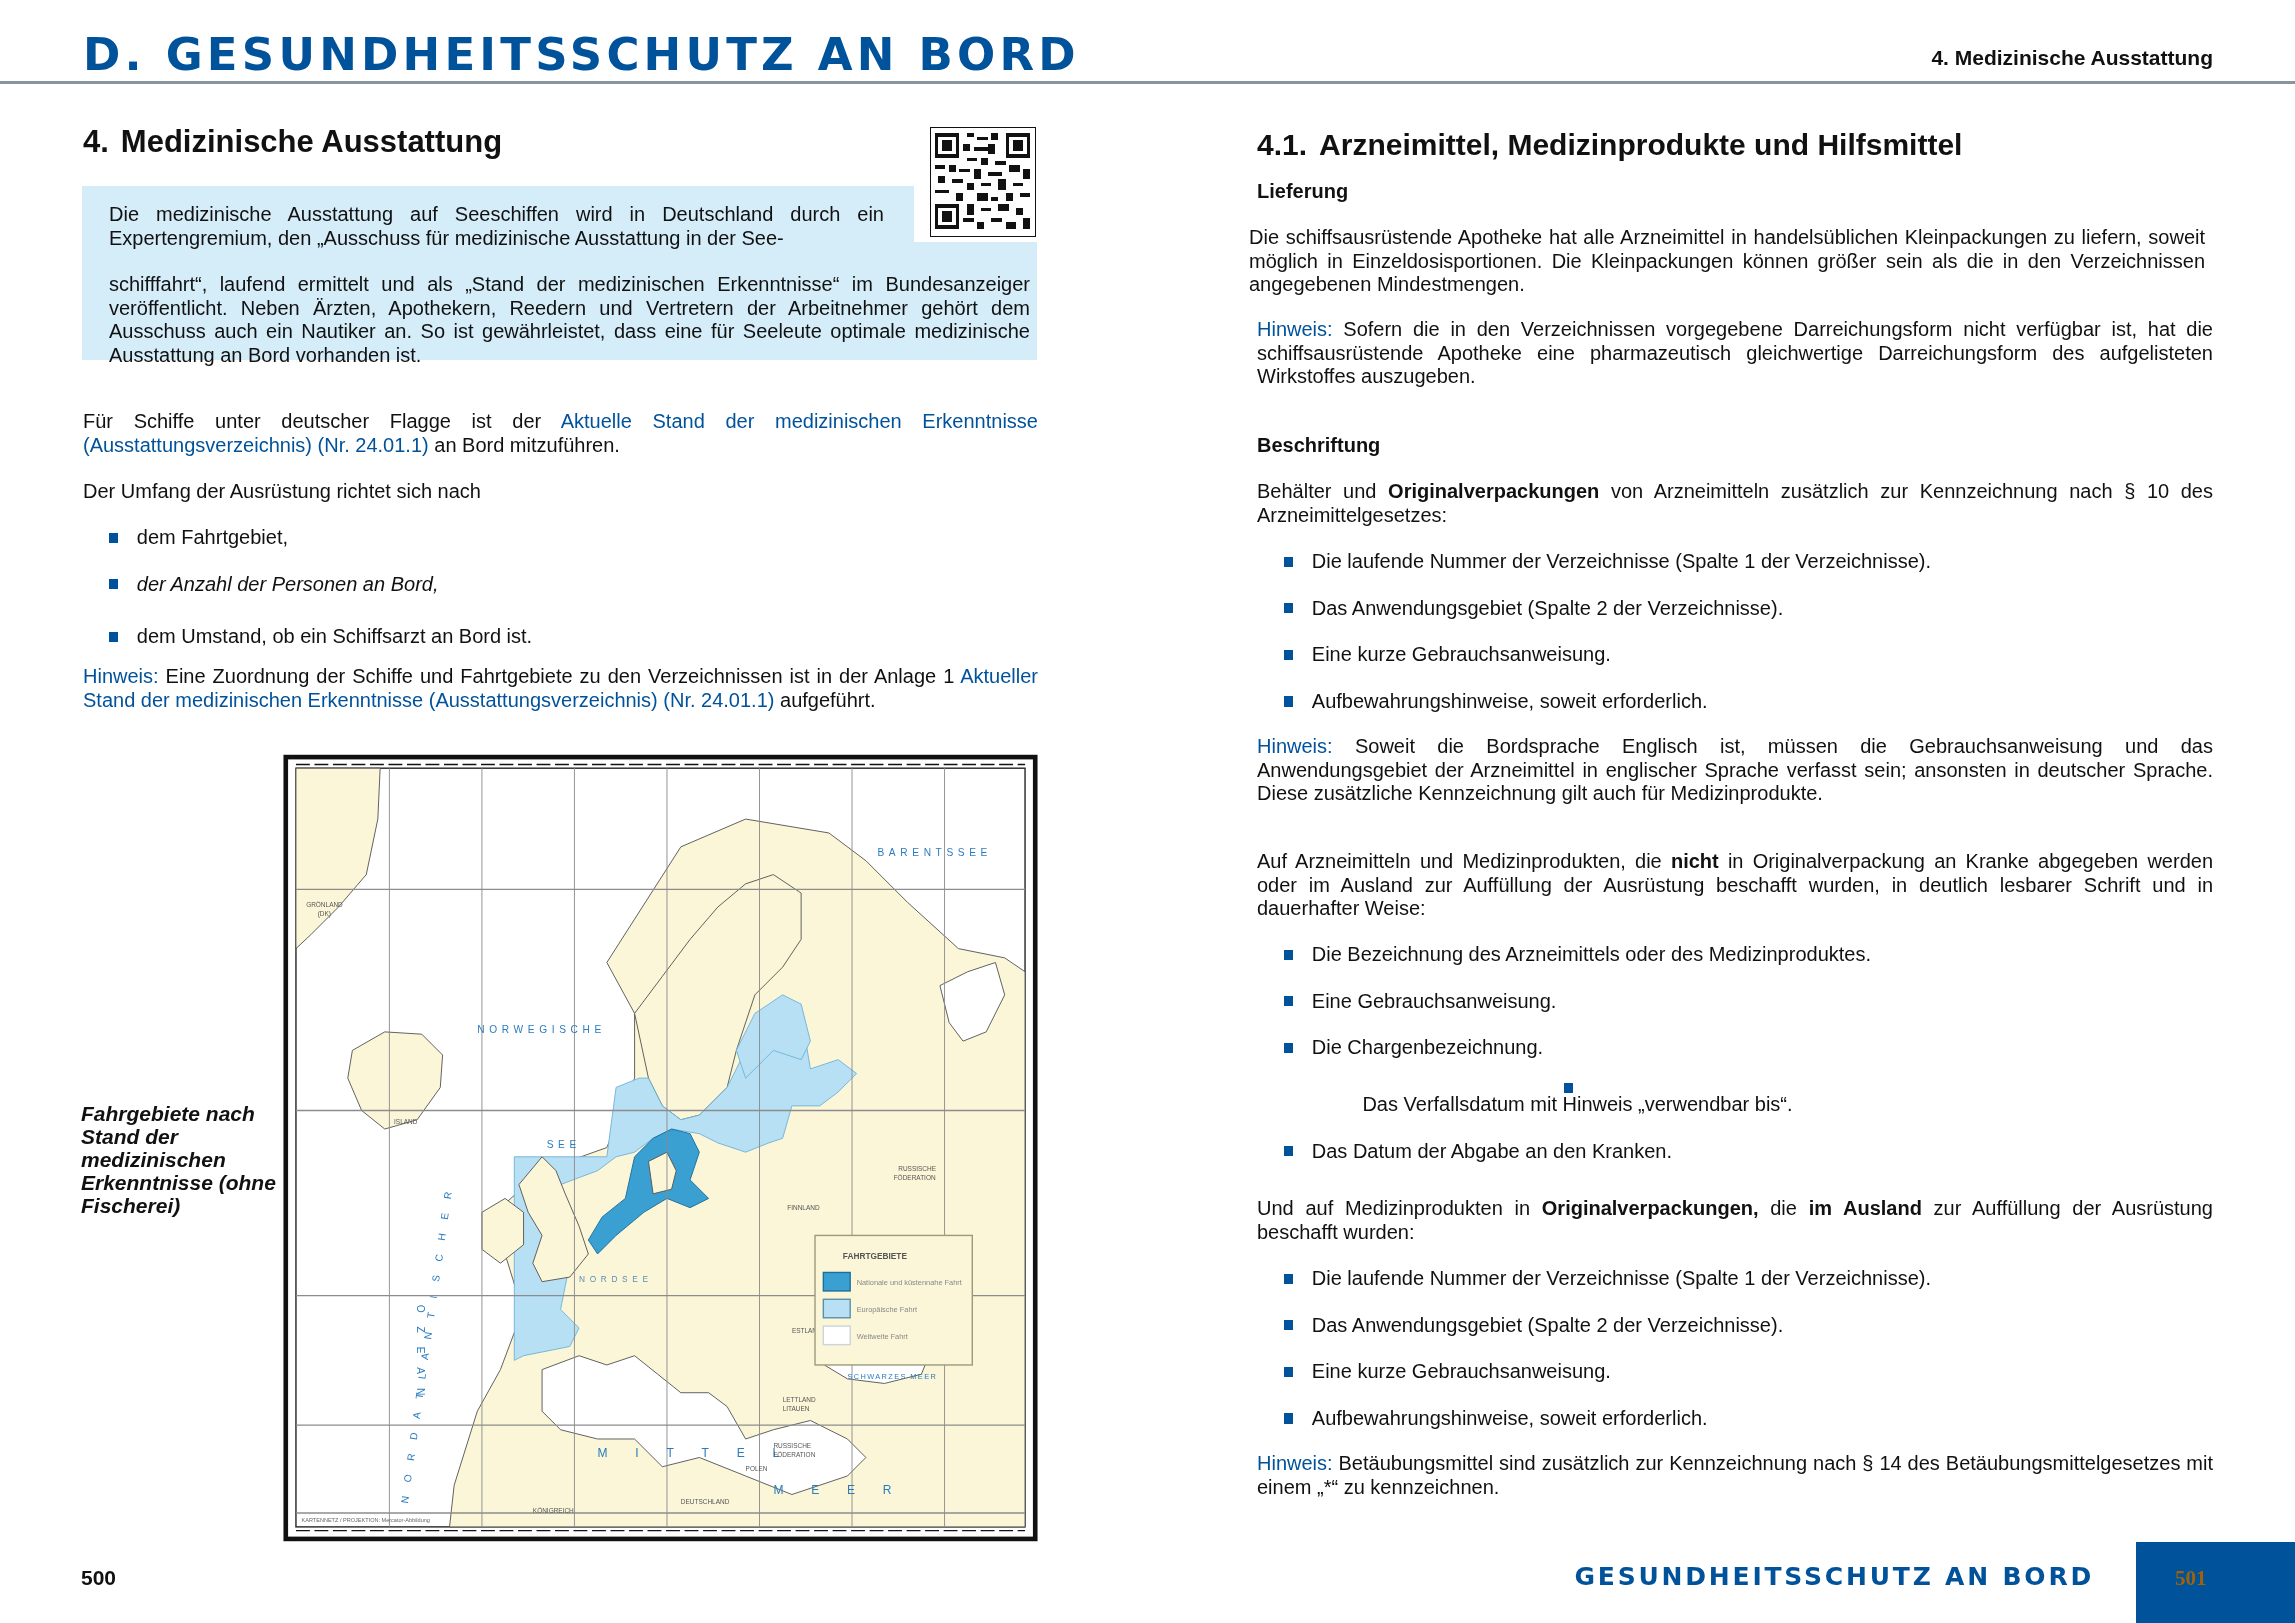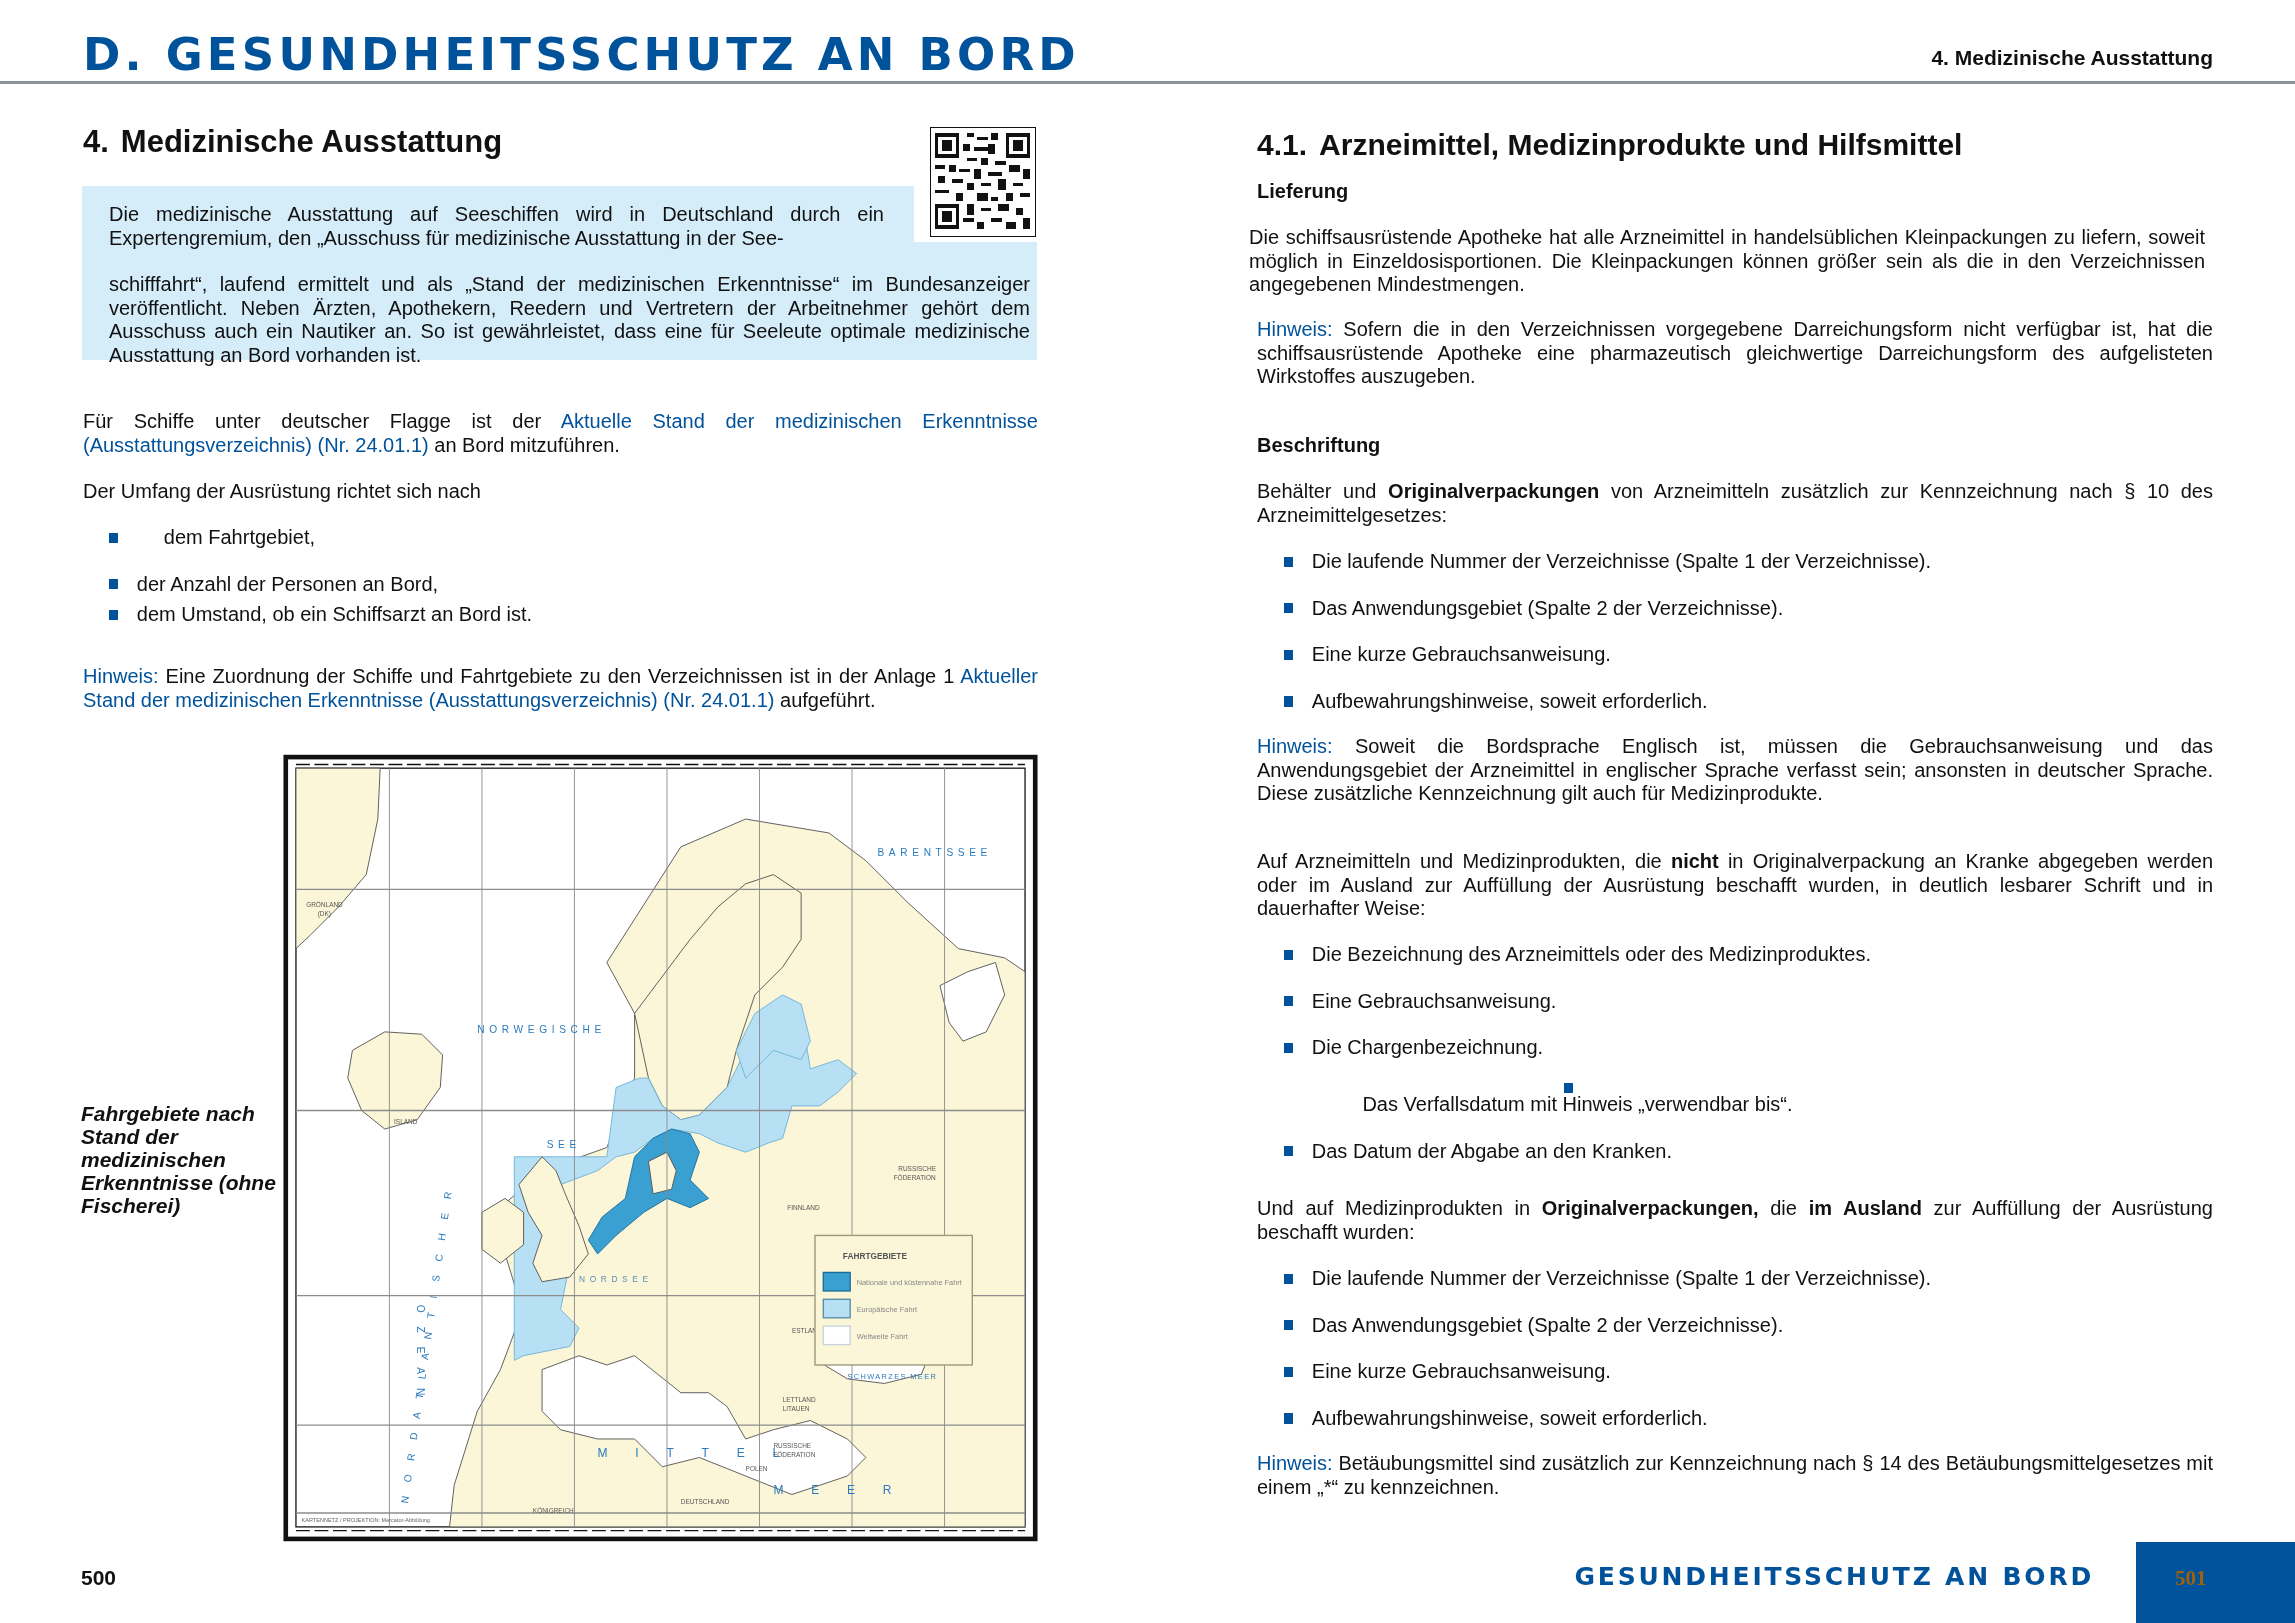--- a/index.html
+++ b/index.html
@@ -106,25 +106,25 @@
   </svg>
 </div>
 
 <div class="abs body para" style="left:83px; top:410px; width:955px;">
   <span>Für Schiffe unter deutscher Flagge ist der </span><span class="link">Aktuelle Stand der medizinischen Erkenntnisse (Ausstattungsverzeichnis) (Nr. 24.01.1)</span><span> an Bord mitzuführen.</span>
 </div>
 
 <div class="abs body" style="left:83px; top:480px;">Der Umfang der Ausrüstung richtet sich nach</div>
 
 <div class="abs" style="left:109px; top:526px;">
-  <div class="bullet" style="height:23.6px; margin-bottom:23px;gap:27px;">
+  <div class="bullet" style="height:23.6px; margin-bottom:23px;">
       <span class="sq"></span>
       <span>dem Fahrtgebiet,</span>
     </div>
-  <div class="bullet" style="height:23.6px; margin-bottom:7px;">
+  <div class="bullet" style="height:23.6px; margin-bottom:29px;font-style:italic;">
       <span class="sq"></span>
       <span>der Anzahl der Personen an Bord,</span>
     </div>
   <div class="bullet" style="height:23.6px;">
       <span class="sq"></span>
       <span>dem Umstand, ob ein Schiffsarzt an Bord ist.</span>
     </div>
 </div>
 
 <div class="abs body para" style="left:83px; top:665px; width:955px;">

